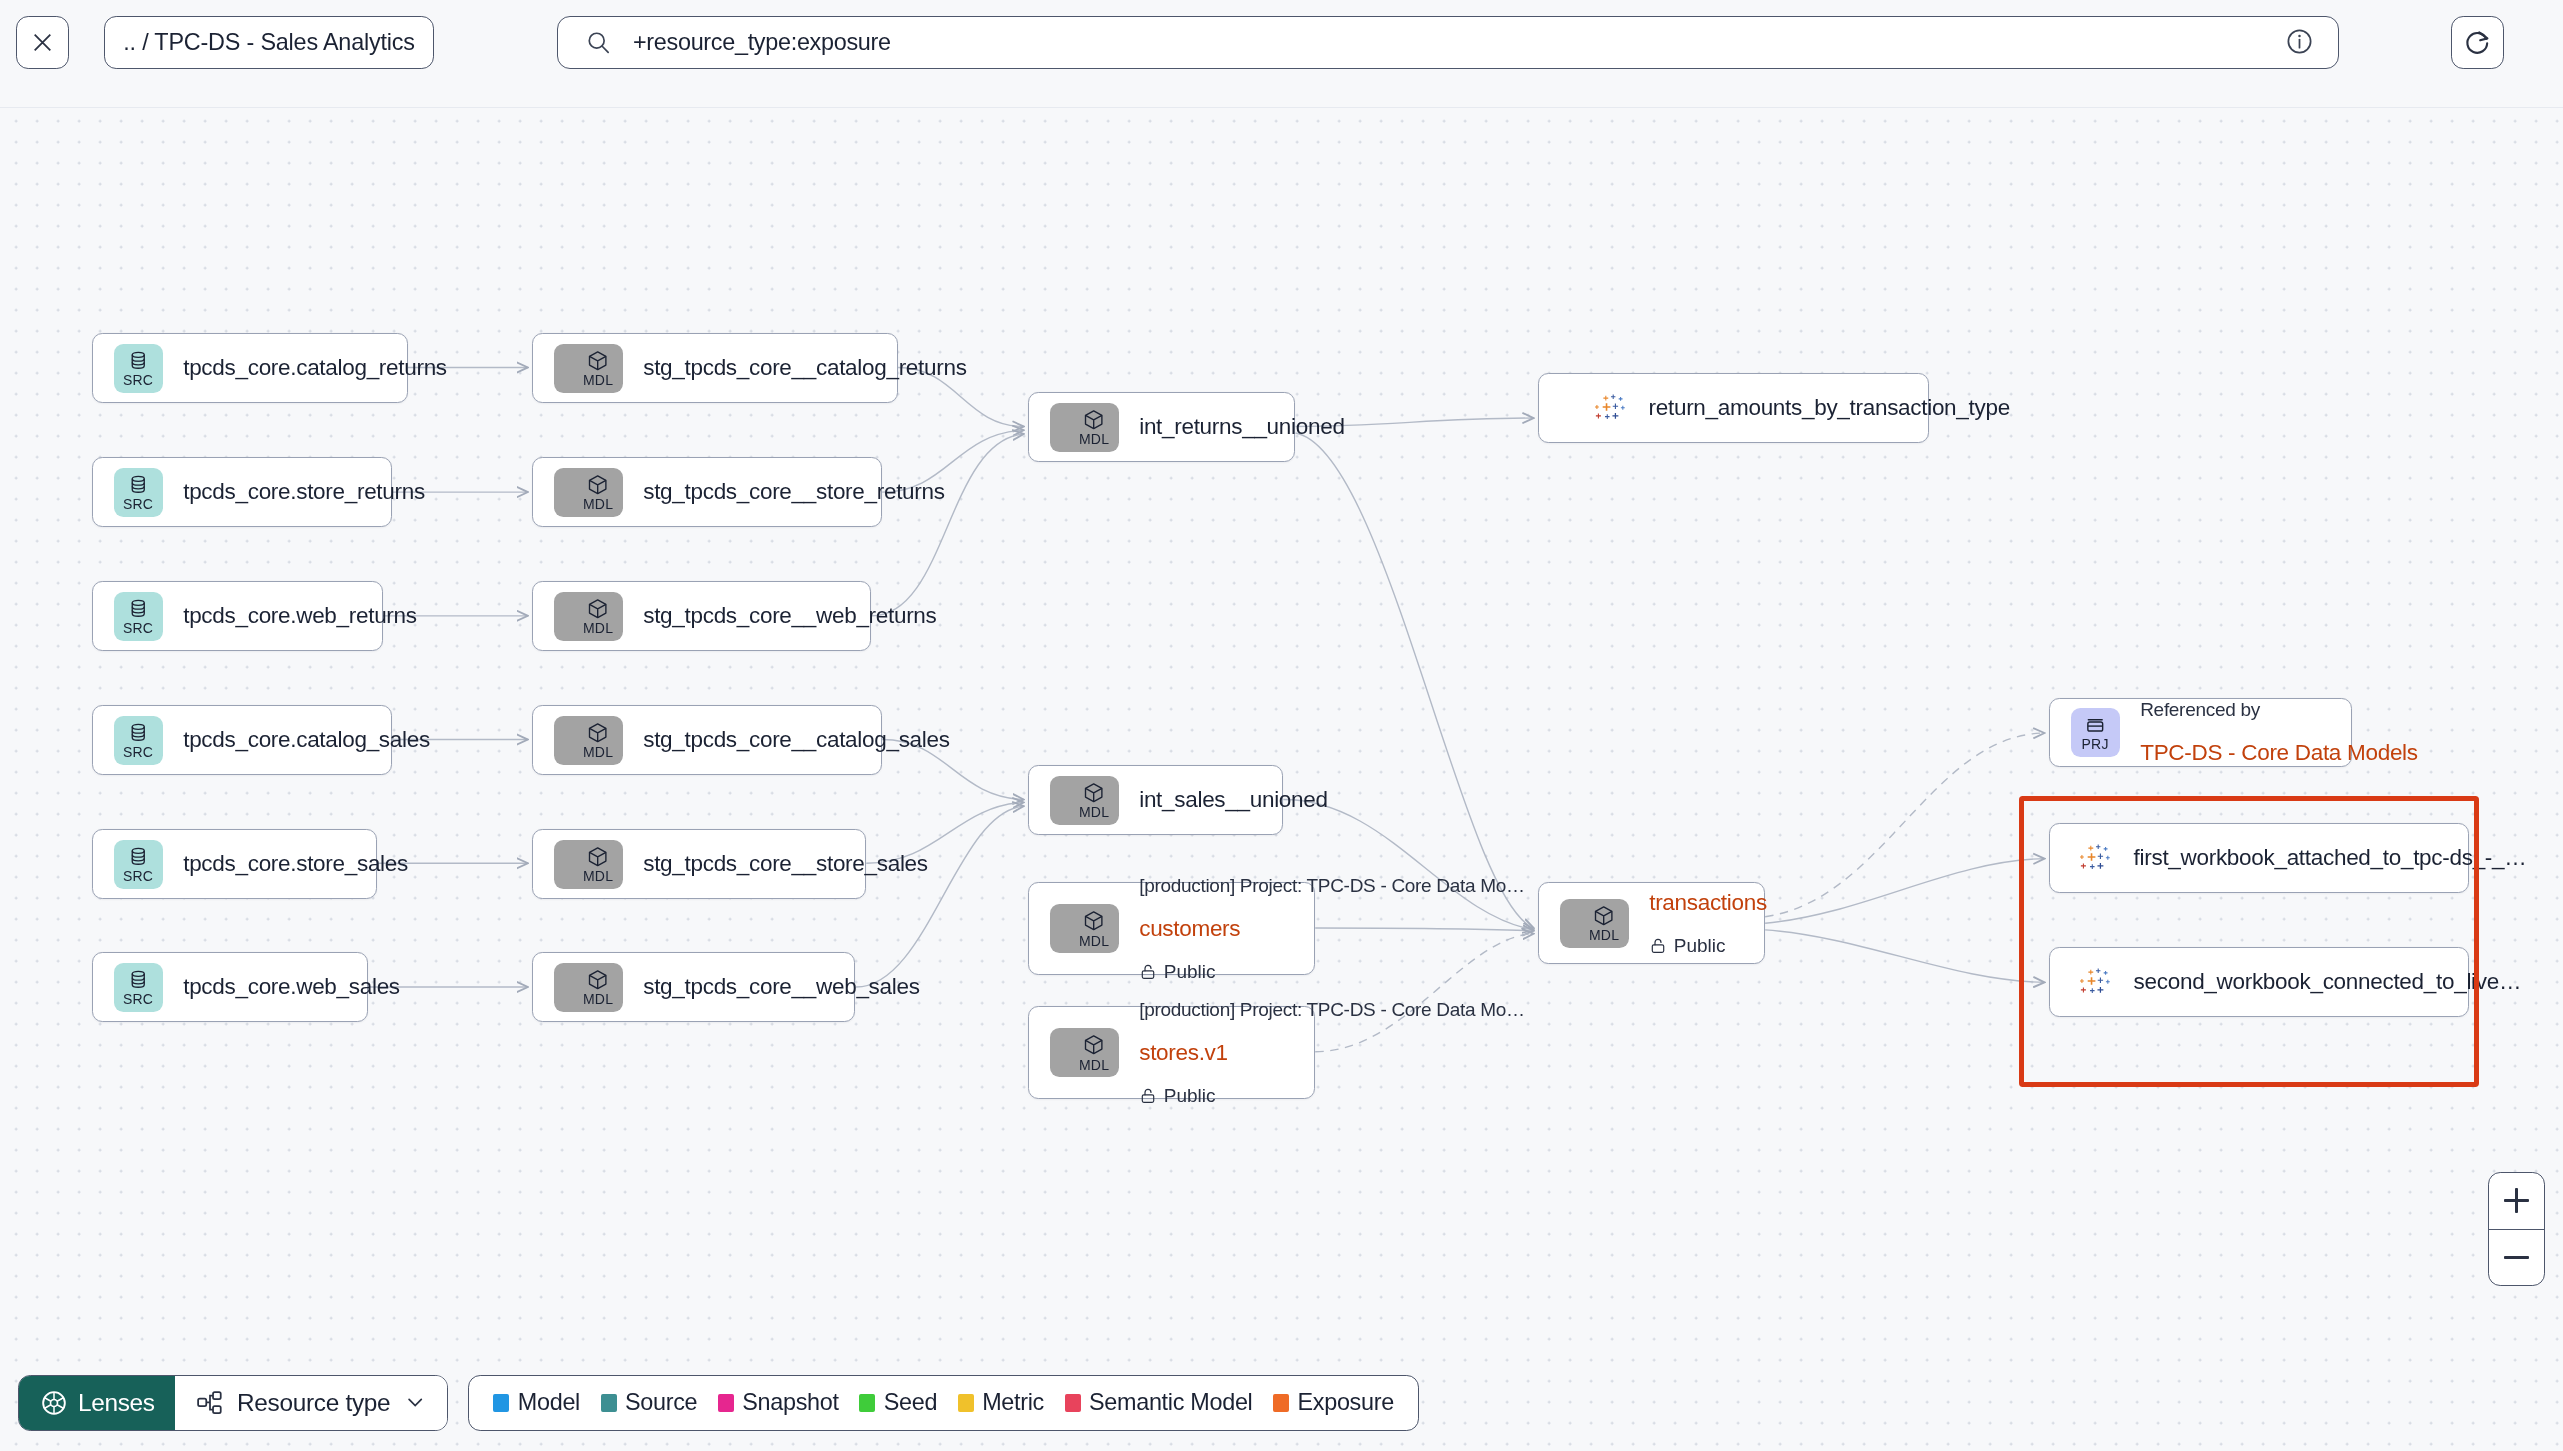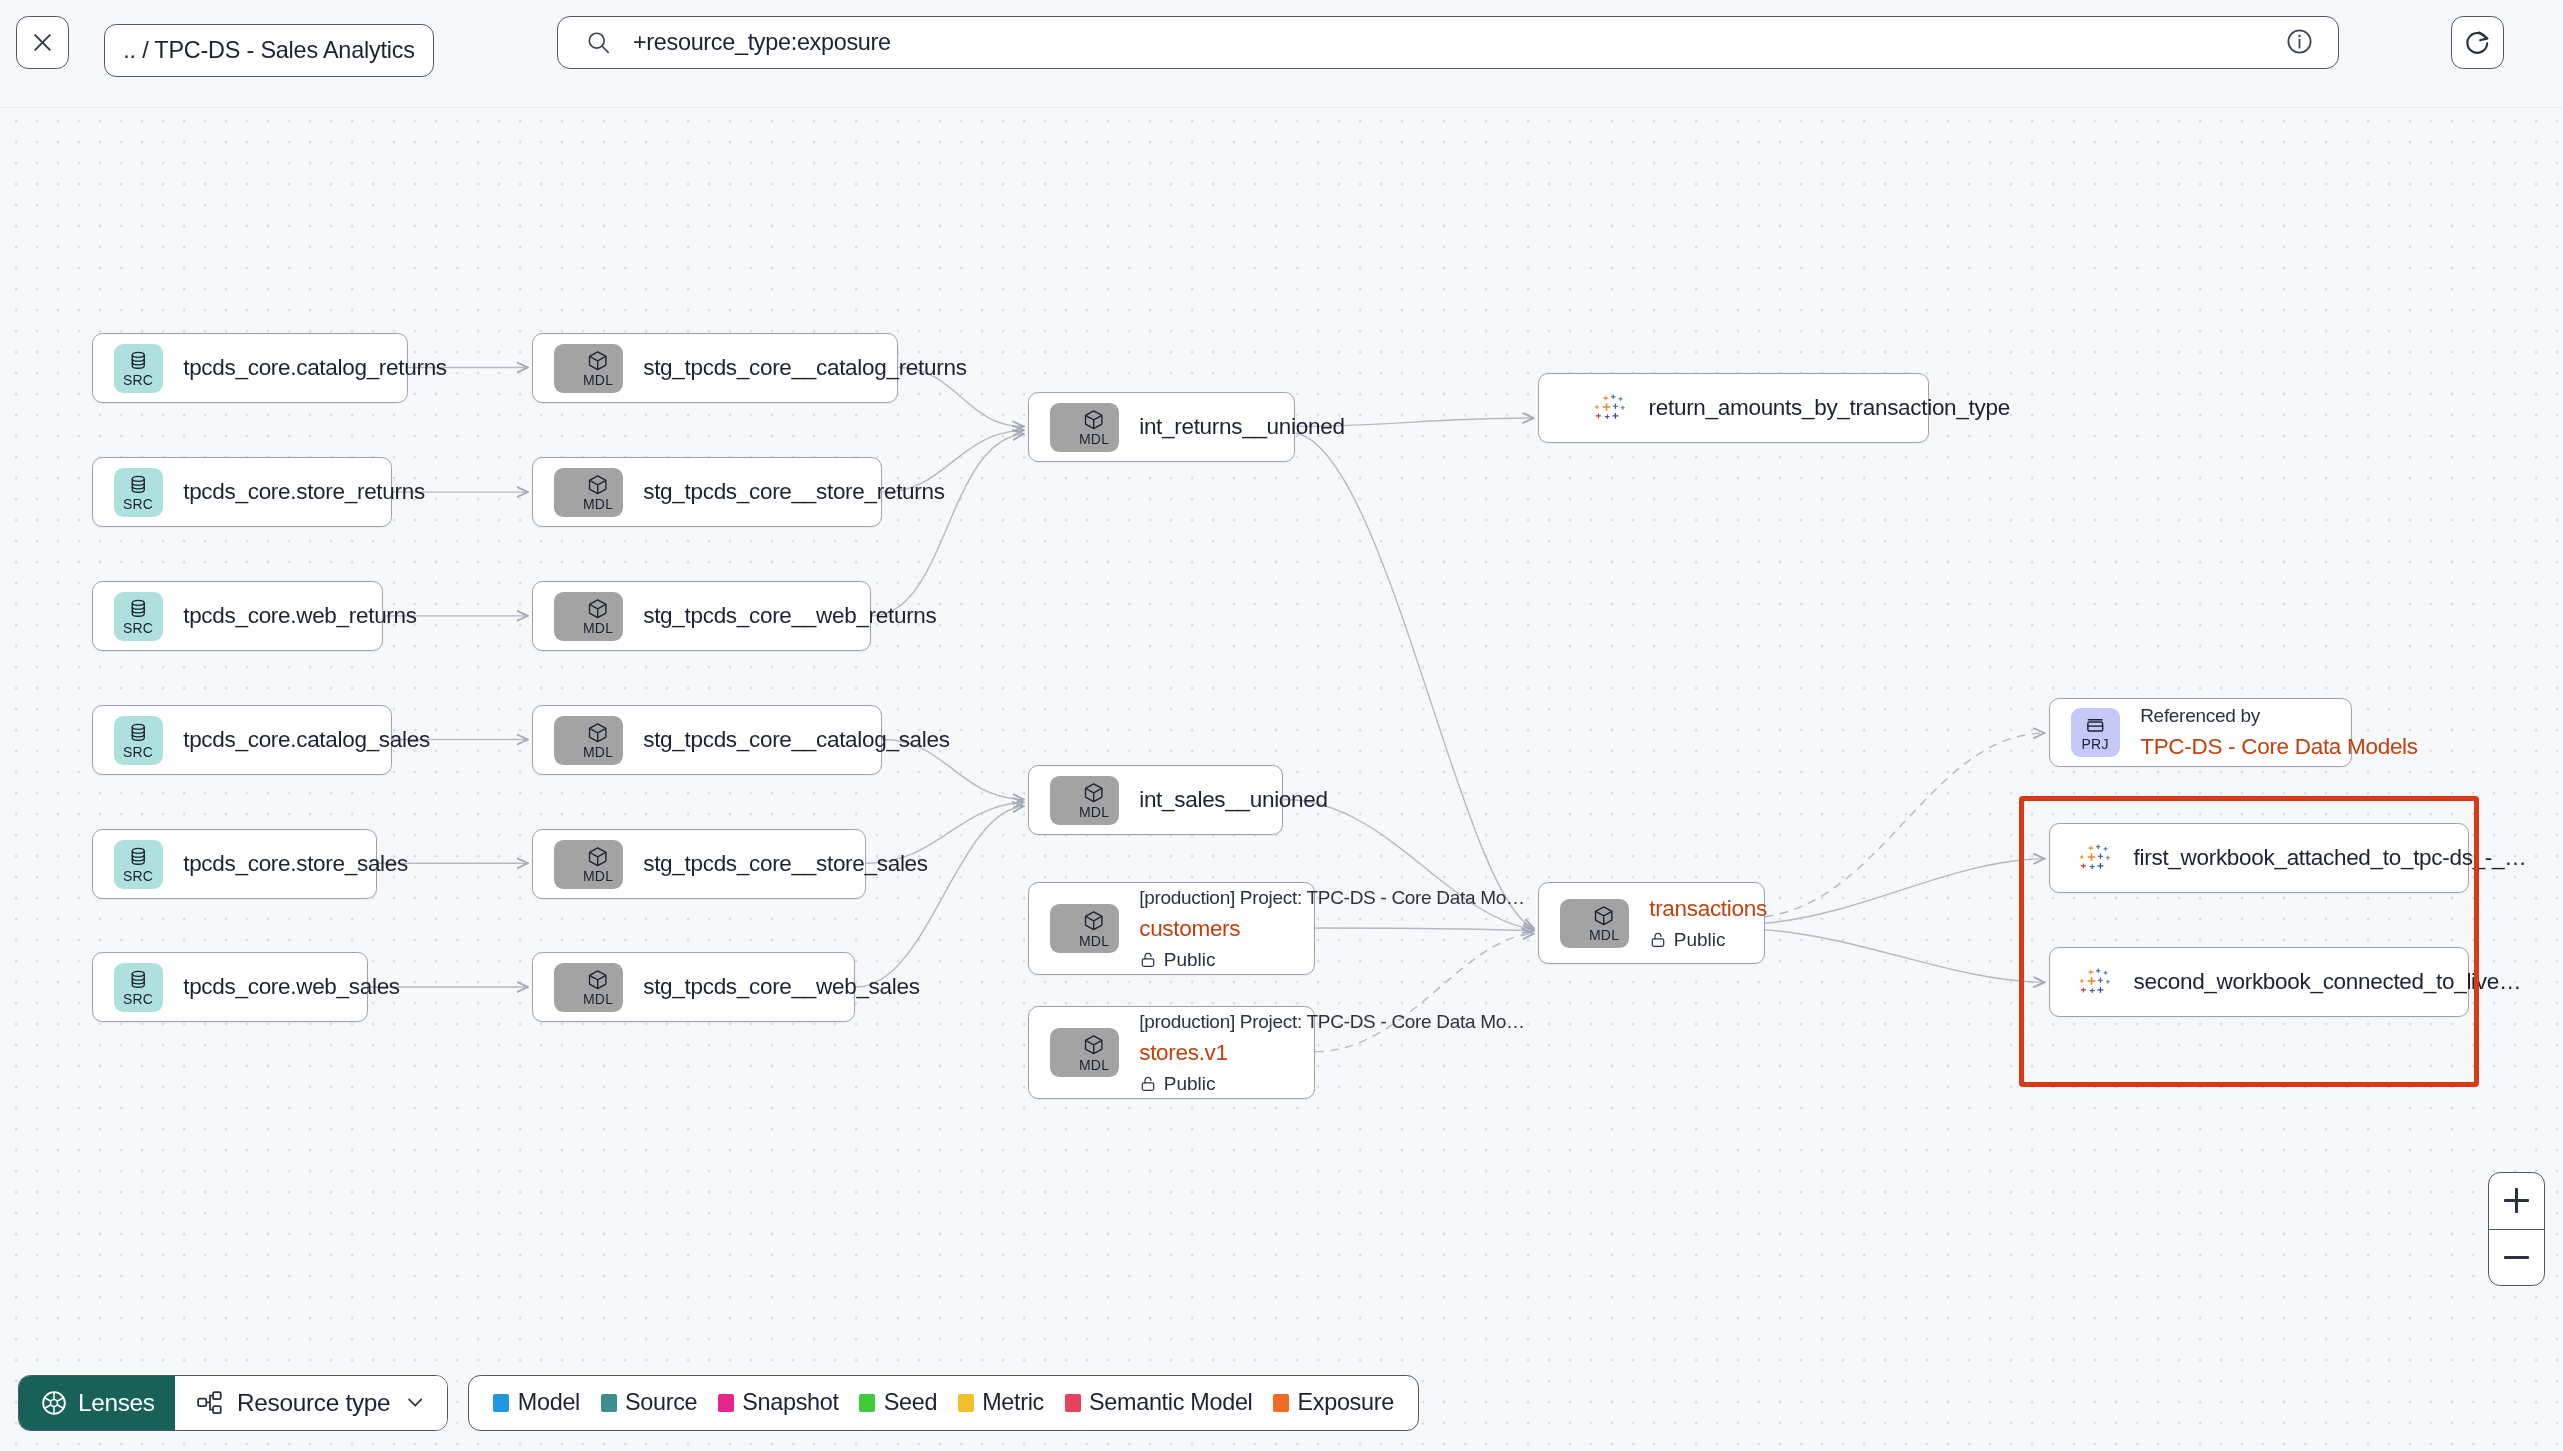--- a/index.html
+++ b/index.html
@@ -27,21 +27,21 @@
   }
   #topbar:after{
     content:"";position:absolute;left:0;bottom:0;width:100%;height:0.9px;background:#e7eaf0;
   }
   .tb-btn{
     position:absolute;background:#fff;border:1.5px solid #4d566b;border-radius:12.2px;
     display:flex;align-items:center;justify-content:center;box-sizing:border-box;
   }
   #close-btn{left:16px;top:16px;width:53px;height:53px;}
   #breadcrumb-btn{
-    left:104px;top:24px;width:330px;height:53px;
+    left:104px;top:16px;width:330px;height:53px;
     font-size:23.4px;color:#1b2233;letter-spacing:-0.2px;
   }
   #searchbar{
     left:557px;top:16px;width:1782px;height:53px;border-radius:13px;
     justify-content:flex-start;padding-left:27px;
   }
   #search-input{
     border:none;outline:none;background:transparent;
     font-family:"Liberation Sans", sans-serif;
     font-size:23.4px;color:#1b2233;margin-left:19px;width:1547px;letter-spacing:-0.3px;
@@ -60,21 +60,21 @@
     margin-left:20.6px;
   }
   .badge.src{background:#aee0dd;}
   .badge.mdl{background:#a3a3a3;padding-left:20px;}
   .badge.prj{background:#c5c9f7;}
   .badge .bt{font-size:14px;line-height:14px;font-weight:400;color:#1b2233;margin-top:0.9px;letter-spacing:0.2px;}
   .badge svg{display:block;}
   .nlabel{
     margin-left:20.6px;font-size:22.5px;color:#1b2233;white-space:nowrap;letter-spacing:-0.3px;
   }
-  .nbody{margin-left:20.6px;display:flex;flex-direction:column;justify-content:center;gap:7px;}
+  .nbody{margin-left:20.6px;display:flex;flex-direction:column;justify-content:center;gap:19px;}
   .nsub{font-size:19px;color:#2a3142;white-space:nowrap;letter-spacing:-0.3px;}
   .nmain{font-size:22.5px;color:#c2410c;white-space:nowrap;letter-spacing:-0.3px;}
   .nmeta{font-size:19px;color:#2a3142;display:flex;align-items:center;gap:6.6px;white-space:nowrap;}
   .tableau{flex:0 0 37px;width:37px;height:37px;margin-left:26px;}
   
   #edges{position:absolute;left:0;top:0;width:2563px;height:1451px;z-index:10;pointer-events:none;}
   
   #highlight-box{
     position:absolute;left:2019px;top:796px;width:460px;height:291px;
     border:5.6px solid #d93a15;border-radius:3.7px;z-index:30;box-sizing:border-box;

